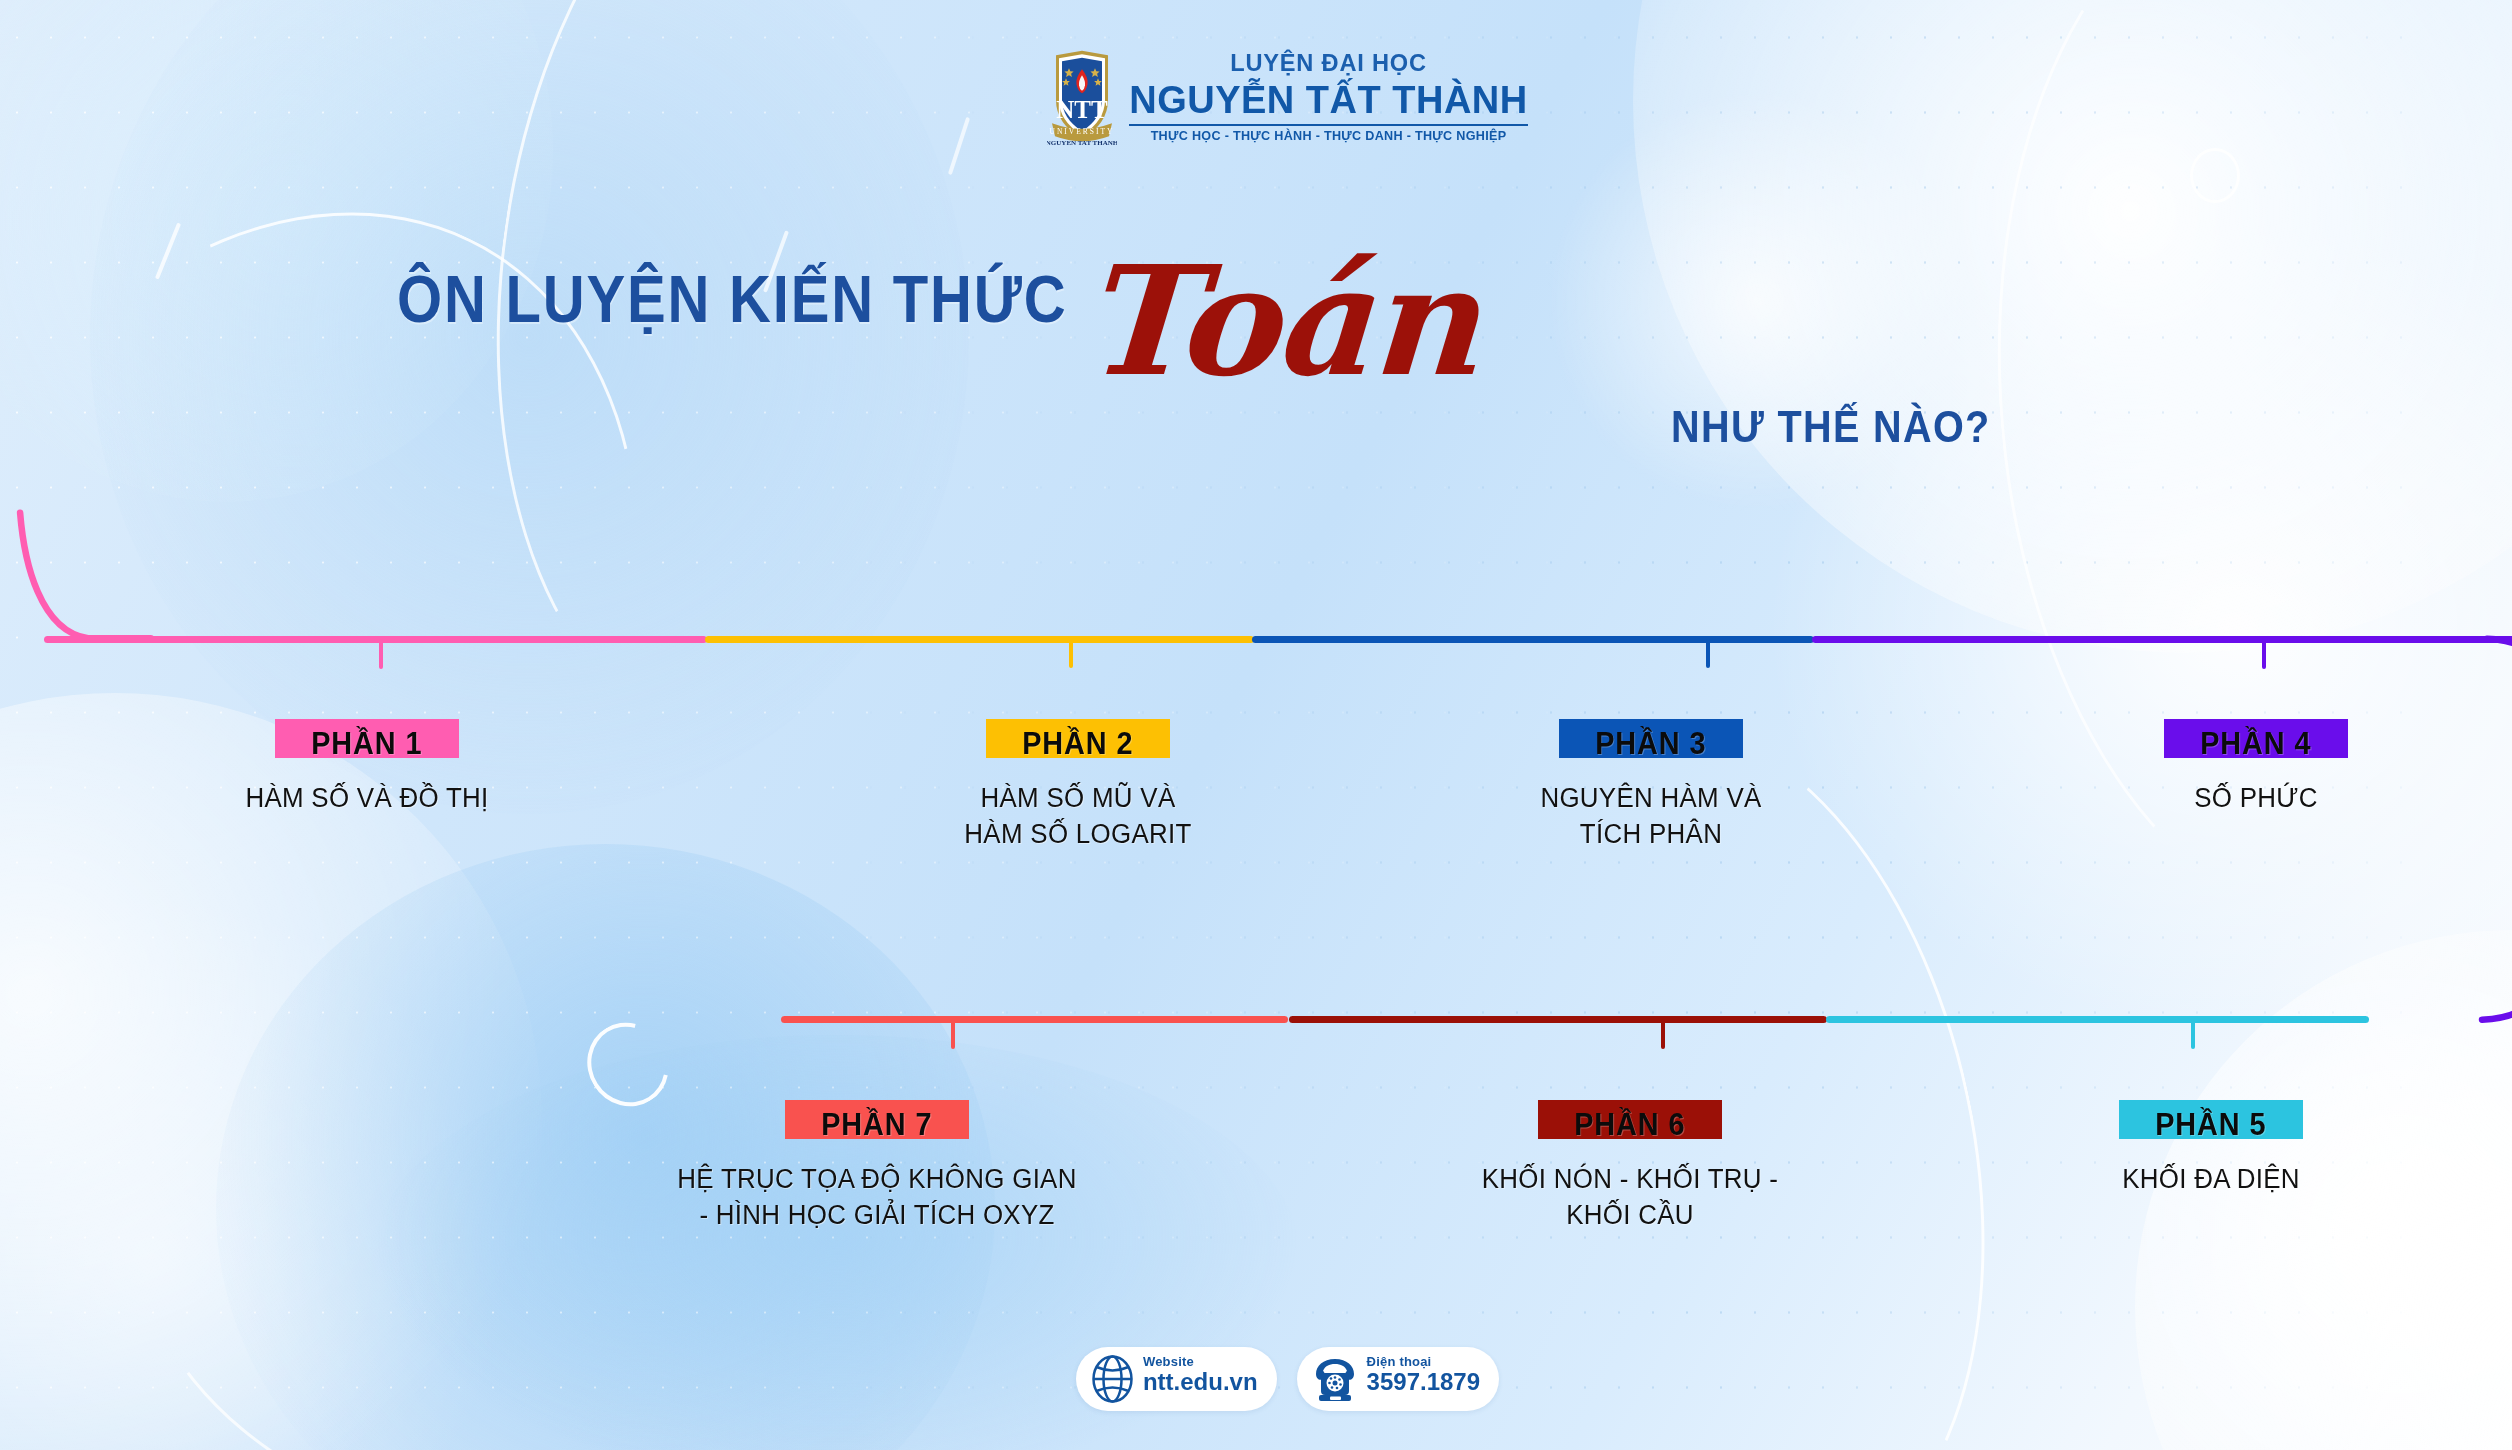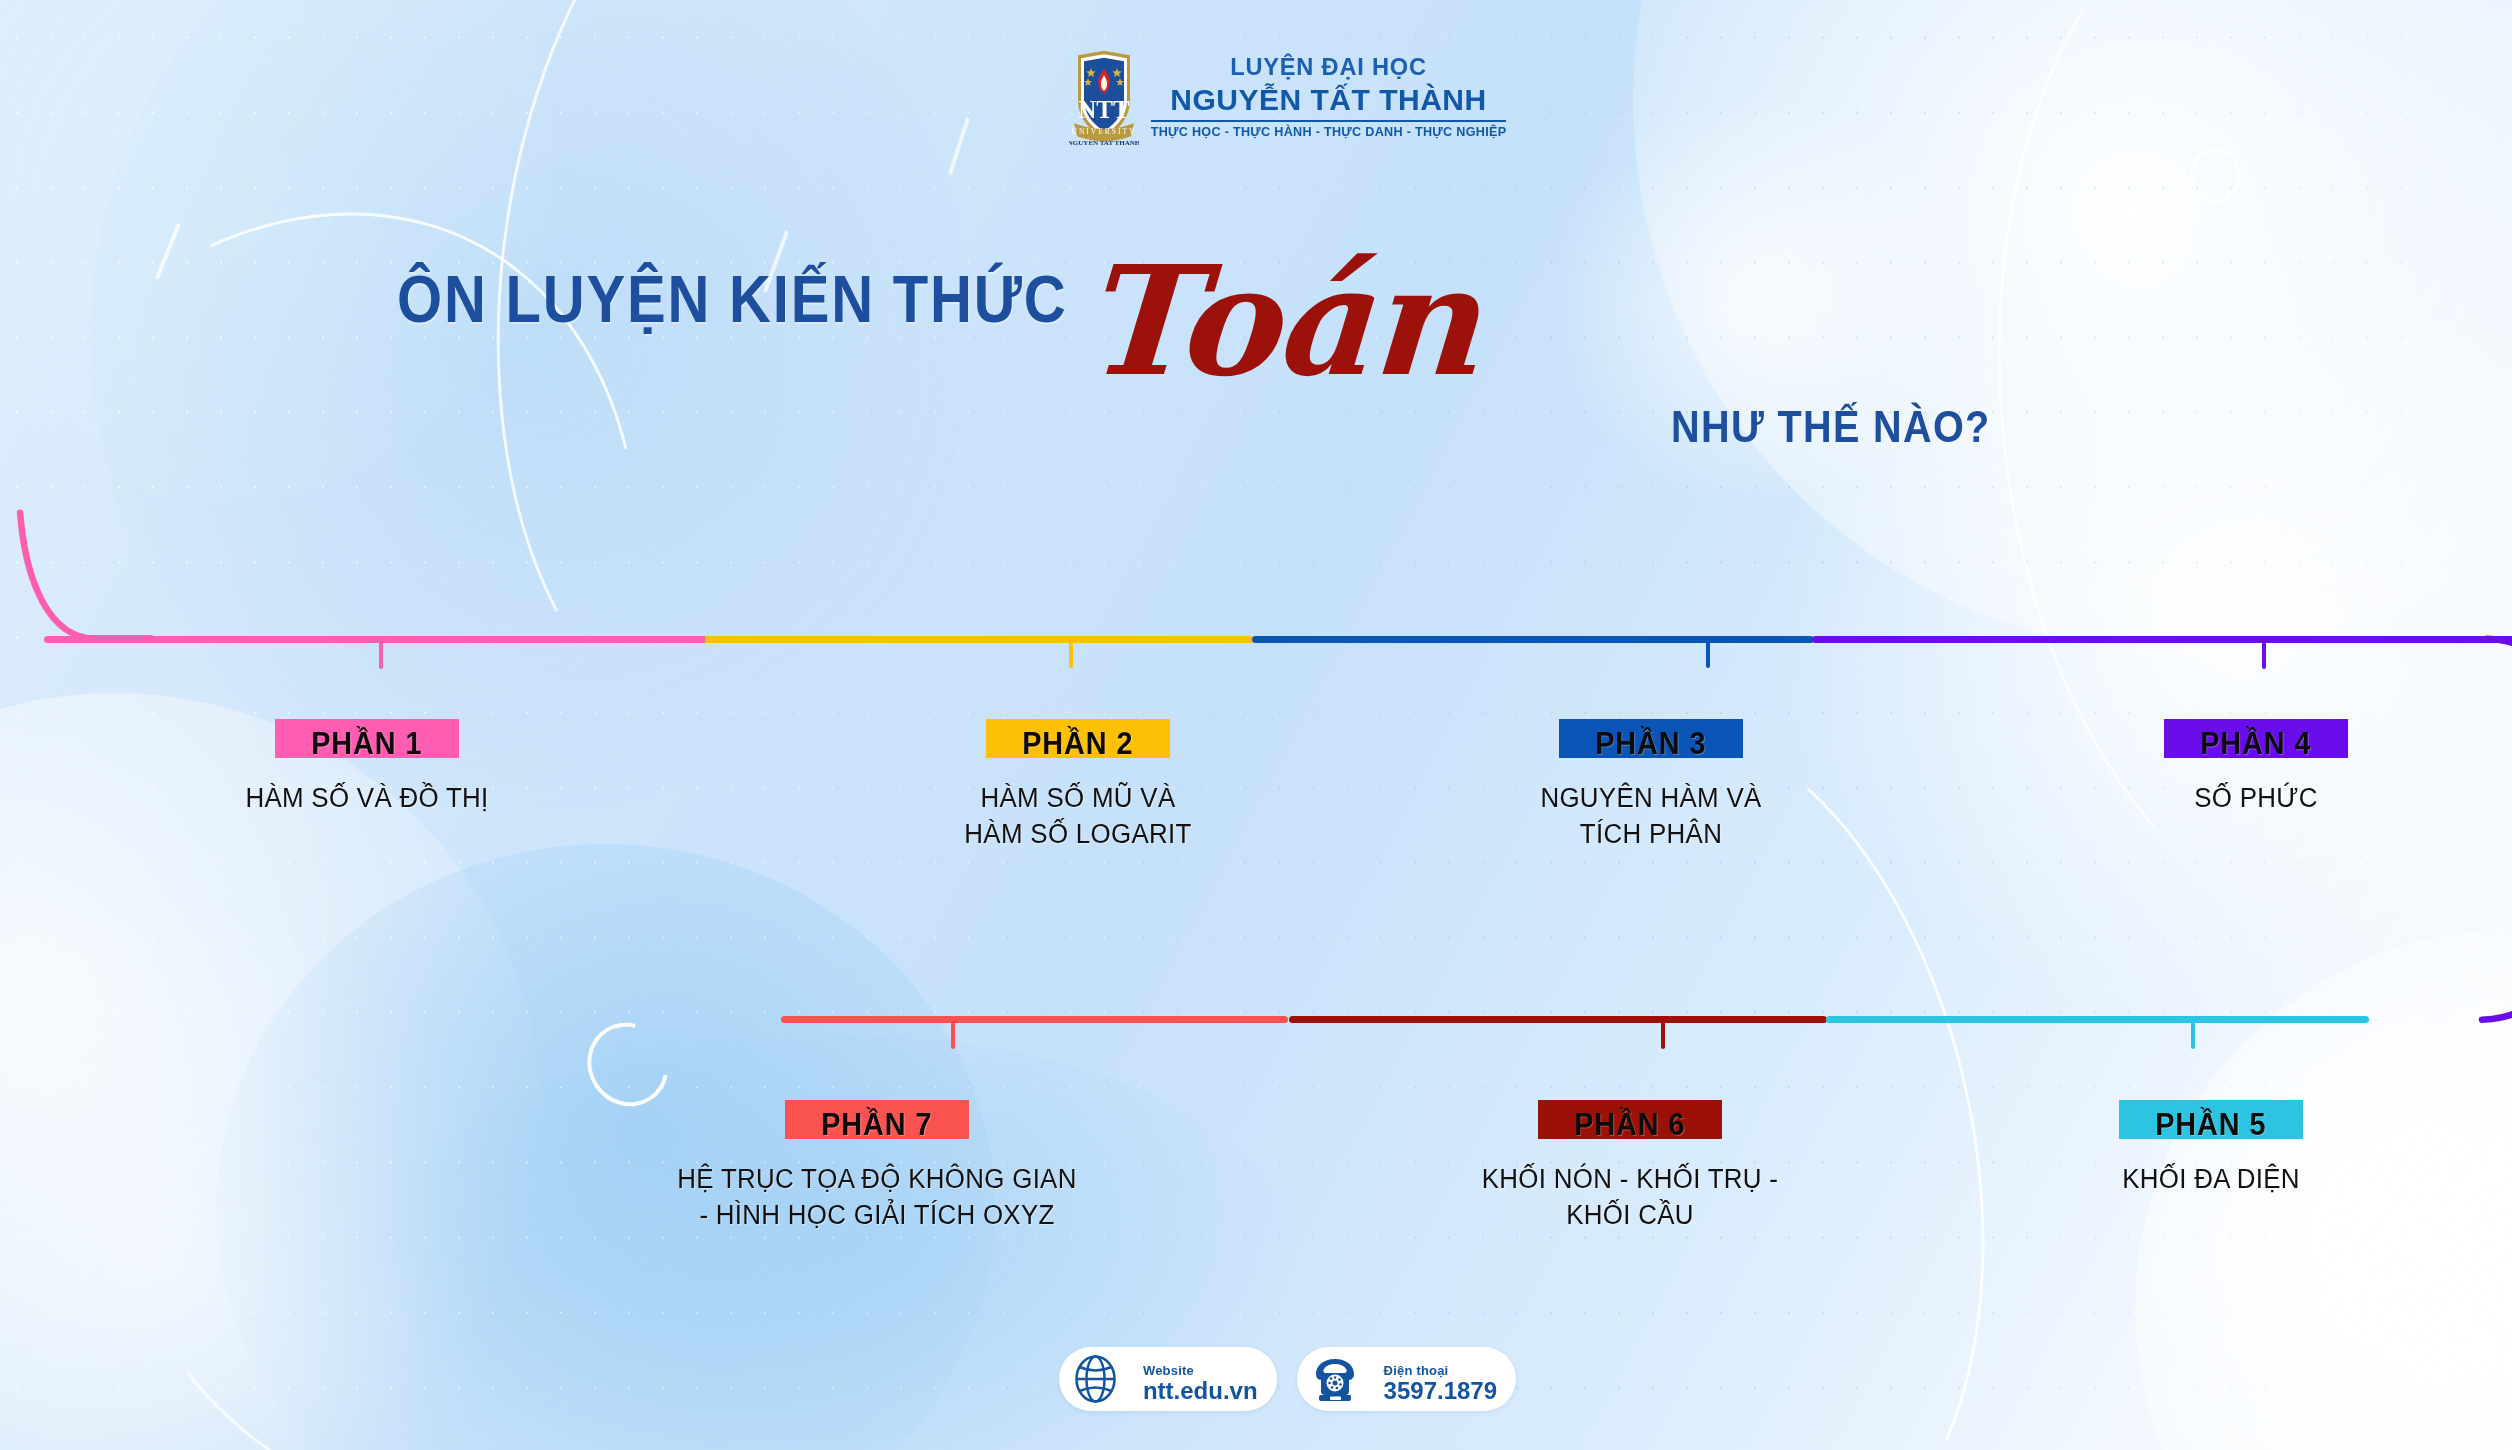--- a/index.html
+++ b/index.html
@@ -53,21 +53,21 @@
   .ring1 { position:absolute; left:588px; top:1022px; width:80px; height:85px; border:4px solid rgba(255,255,255,.95); border-radius:50%; border-right-color:transparent; transform:rotate(-32deg); }
   .ring2 { position:absolute; left:2190px; top:148px; width:50px; height:55px; border:3.5px solid rgba(255,255,255,.8); border-radius:50%; }
   .tick-dec { position:absolute; width:4px; background:rgba(255,255,255,.9); border-radius:2px; }
 
   
   .header { position:absolute; left:0; top:48px; width:100%; display:flex; justify-content:center; align-items:center; gap:12px; }
   .crest { width:70px; height:98px; position:relative; flex:0 0 auto; }
   .crest svg { display:block; }
   .uni-text { display:flex; flex-direction:column; align-items:center; line-height:1; }
   .uni-l1 { font-size:23.6px; font-weight:700; color:#1b5fae; letter-spacing:0.8px; }
-  .uni-l2 { font-size:30px; font-weight:700; color:#1158a8; letter-spacing:0.5px; margin-top:5px; }
+  .uni-l2 { font-size:38px; font-weight:700; color:#1158a8; letter-spacing:0.5px; margin-top:5px; }
   .uni-rule { width:100%; height:1.5px; background:#1158a8; margin:5.5px 0 4px; }
   .uni-l3 { font-size:12.6px; font-weight:600; color:#1158a8; letter-spacing:0.3px; }
 
   
   .title-wrap { position:absolute; left:0; top:251px; width:100%; height:216px; }
   .t-main {
     position:absolute; left:397px; top:10px;
     font-size:66px; font-weight:900; color:#1d4f9e;
     letter-spacing:2px; font-stretch:condensed;
     transform:scaleX(.88); transform-origin:left center;
@@ -111,21 +111,21 @@
     margin-top:14px; font-size:27px; font-weight:400;
     color:#111; line-height:1.33; letter-spacing:0.3px;
     transform:scaleX(.96); transform-origin:center top;
     text-shadow:1px 1px 0.5px rgba(255,255,255,.45);
   }
 
   
   .footer { position:absolute; left:0; top:1347px; width:100%; display:flex; justify-content:center; gap:20px; }
   .pill {
     background:#fff; border-radius:35px;
-    display:flex; align-items:flex-end; gap:26px;
+    display:flex; align-items:flex-start; gap:9px;
     padding:8px 19px 8px 15px;
     box-shadow:0 1.5px 5px rgba(40,90,150,.10);
   }
   .pill-ic { flex:0 0 auto; display:flex; align-items:center; }
   .pill-txt { display:flex; flex-direction:column; line-height:1; }
   .pill-cap { font-size:13px; font-weight:700; color:#12549f; letter-spacing:0.2px; }
   .pill-val { font-size:24px; font-weight:900; color:#12549f; letter-spacing:0; margin-top:2px; }
 </style>
 </head>
 <body>

